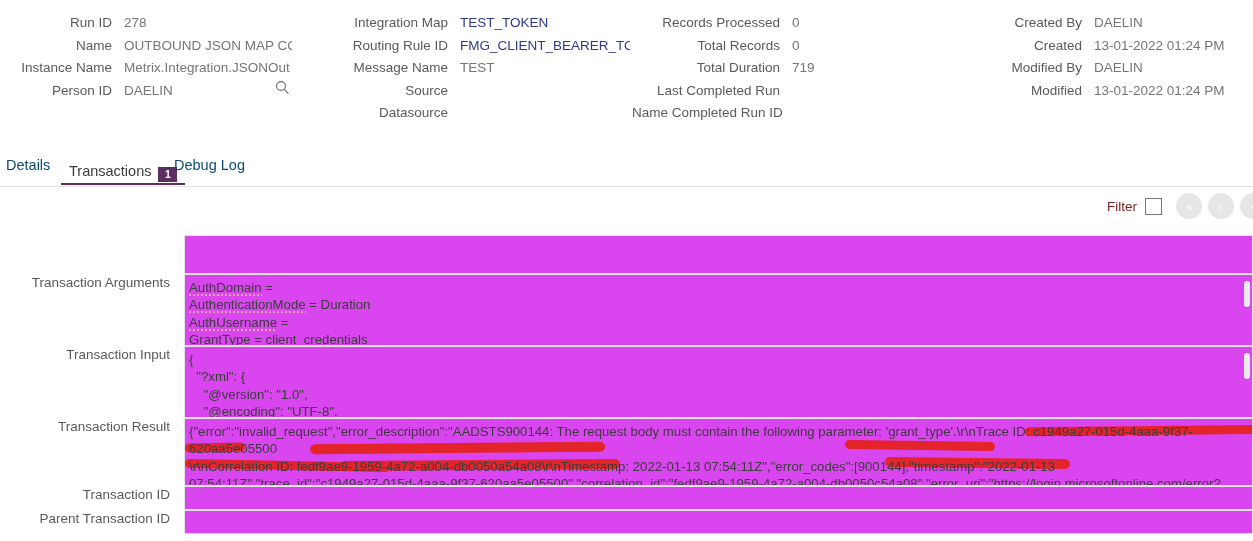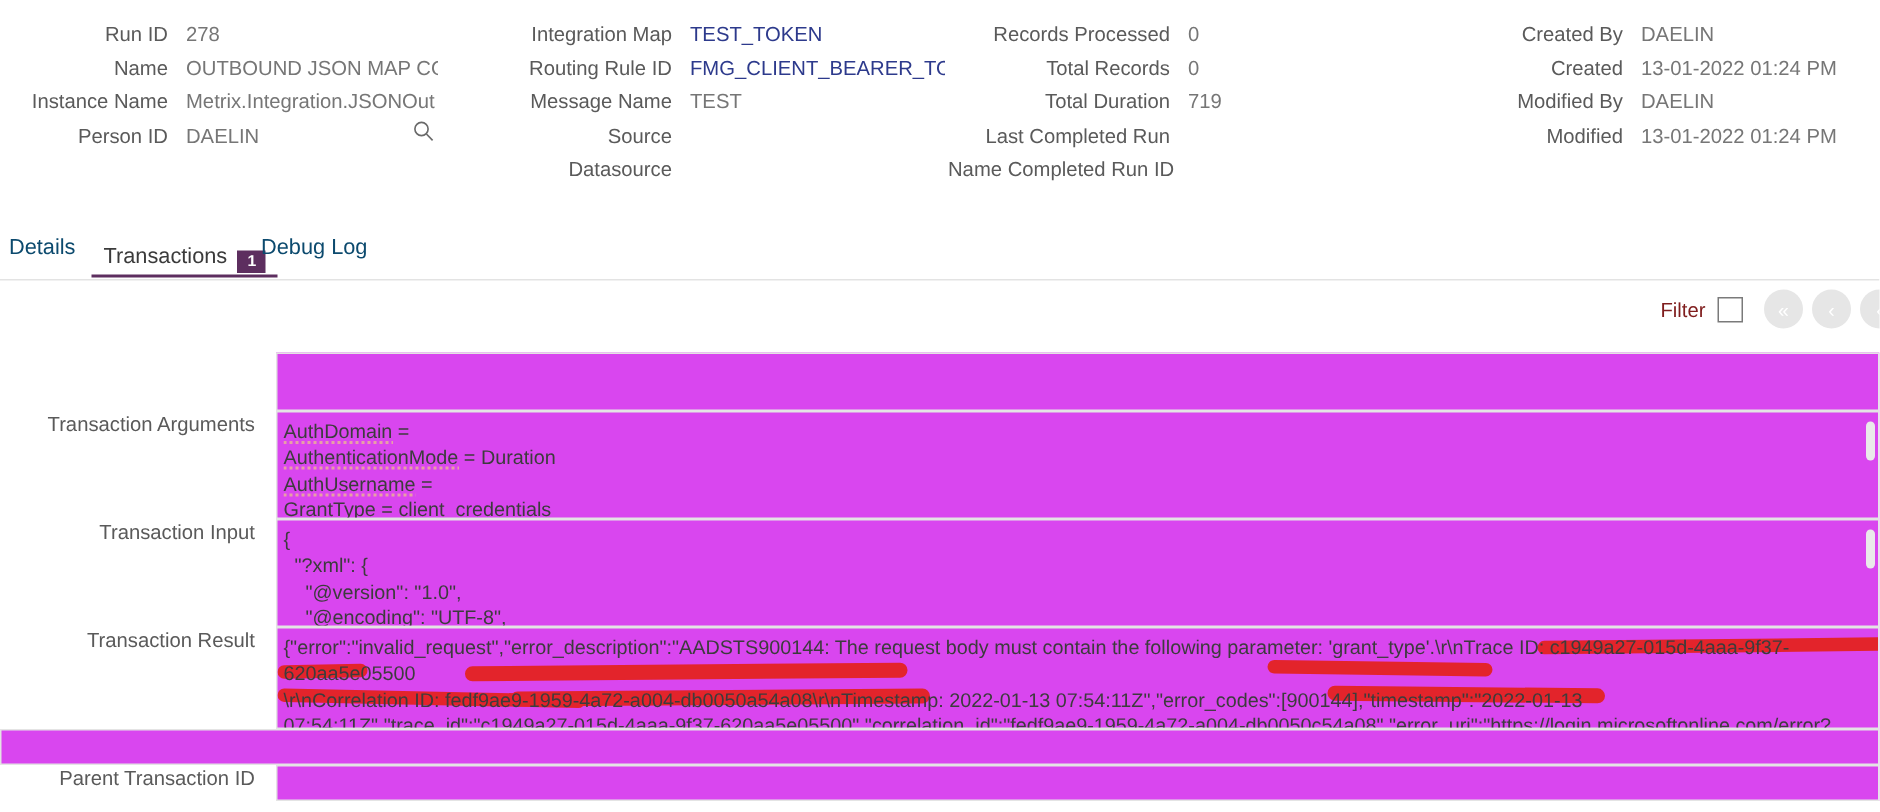--- a/index.html
+++ b/index.html
@@ -277,20 +277,21 @@
         <span class="redact" style="left:125px;top:24px;width:295px;height:10px;transform:rotate(-0.5deg);"></span>
         <span class="redact" style="left:660px;top:22px;width:150px;height:9px;transform:rotate(0.8deg);"></span>
         <span class="redact" style="left:0px;top:24px;width:60px;height:9px;transform:rotate(-1deg);"></span>
         <span class="redact" style="left:155px;top:41px;width:280px;height:10px;transform:rotate(-0.4deg);"></span>
         <span class="redact" style="left:700px;top:39px;width:185px;height:10px;transform:rotate(0.6deg);"></span>
         <span class="redact" style="left:0px;top:42px;width:205px;height:9px;transform:rotate(1.2deg);"></span>
       </div>
     </div>
 
     <div class="drow">
+      <div class="dlabel">Transaction ID</div>
       <div class="dfield short"></div>
     </div>
 
     <div class="drow">
       <div class="dlabel">Parent Transaction ID</div>
       <div class="dfield short"></div>
     </div>
 
   </div>
 </div>

